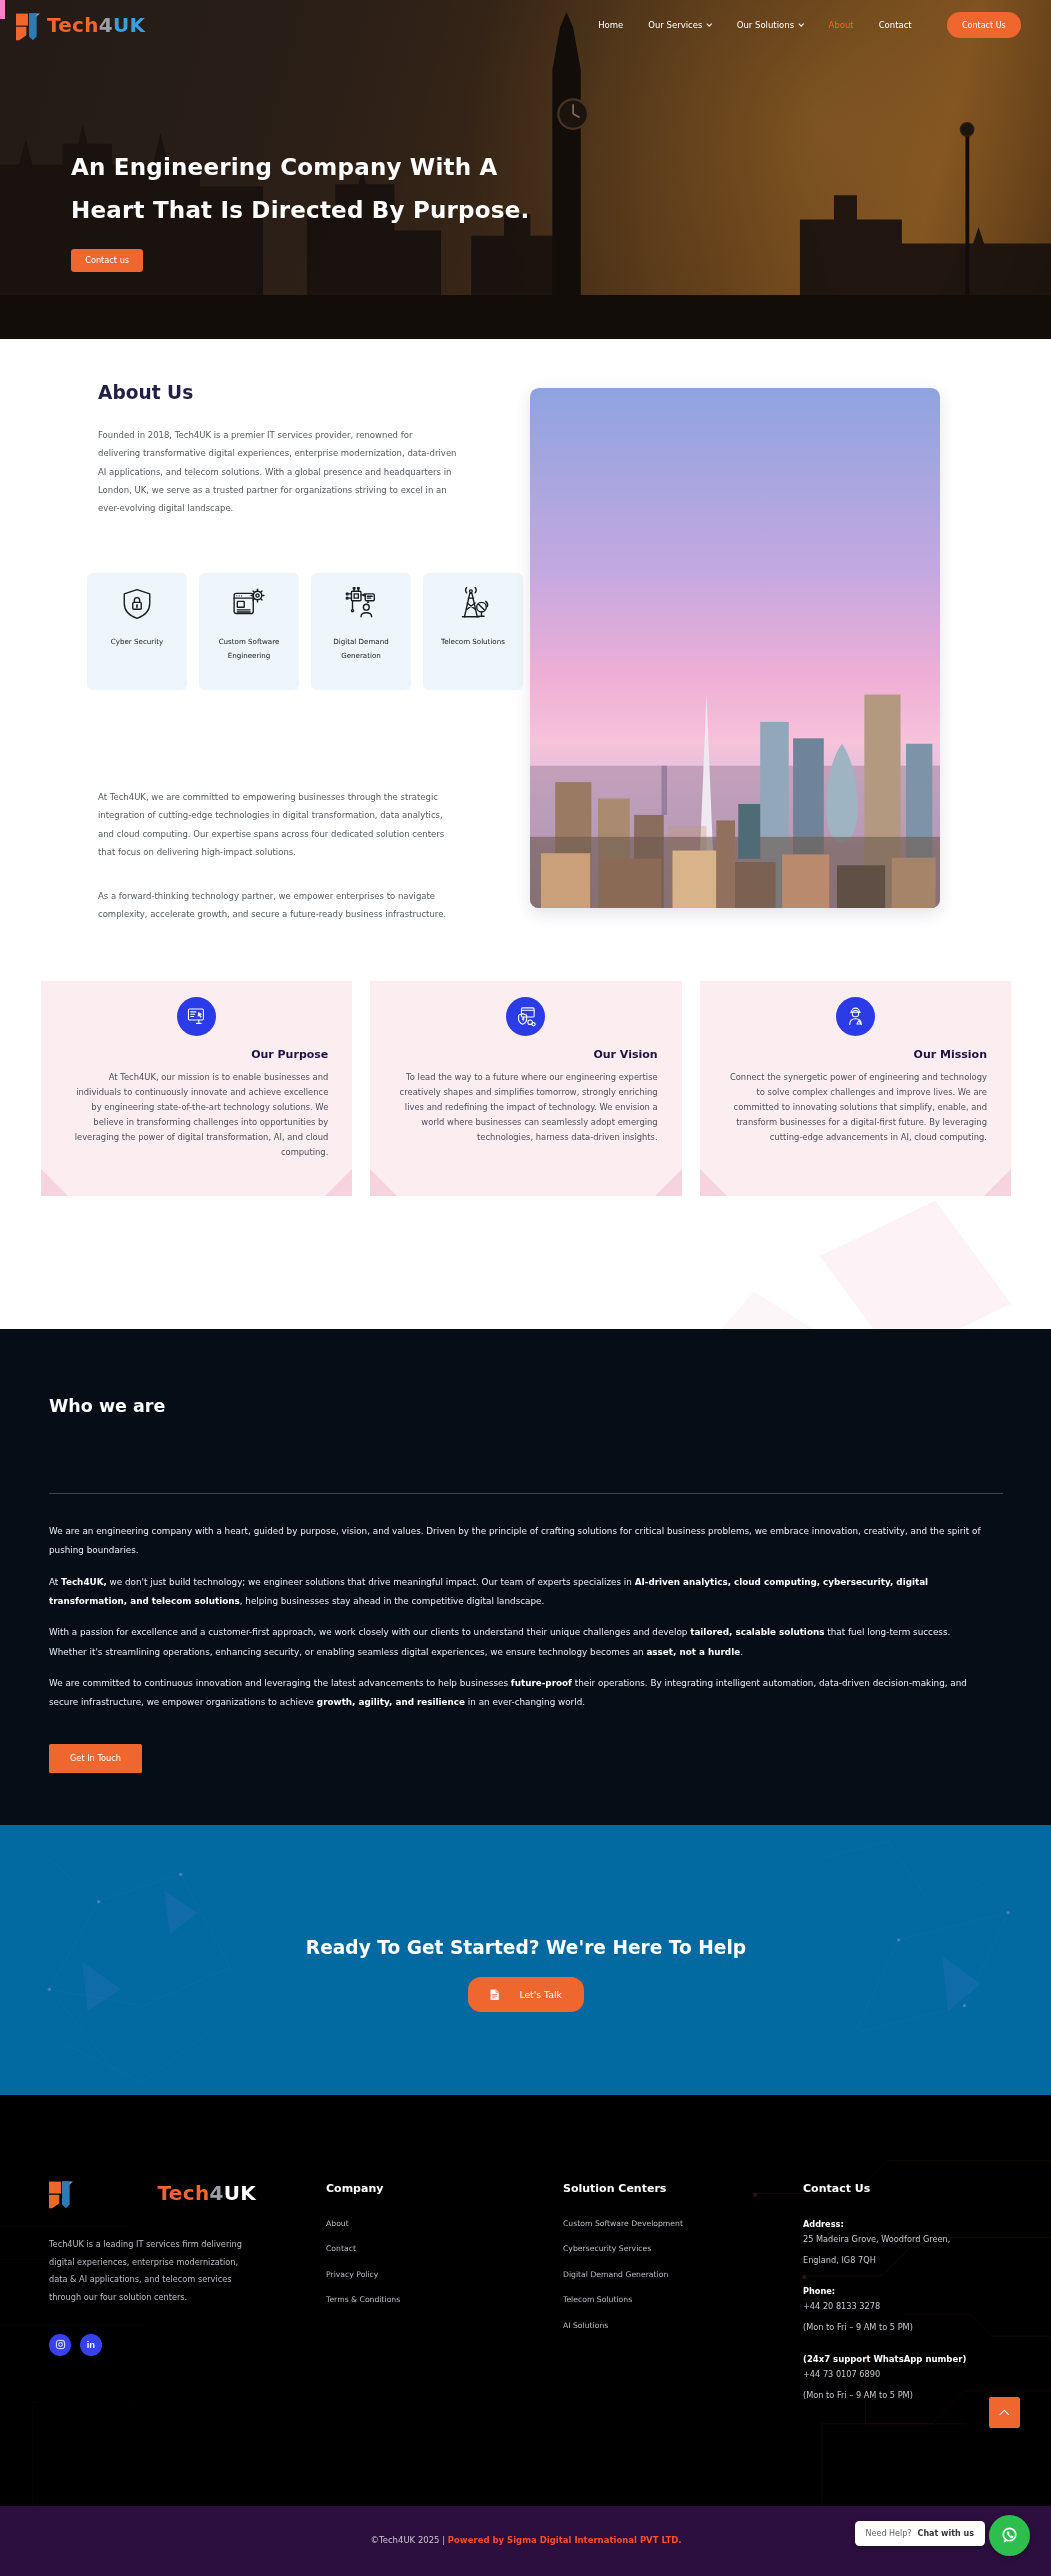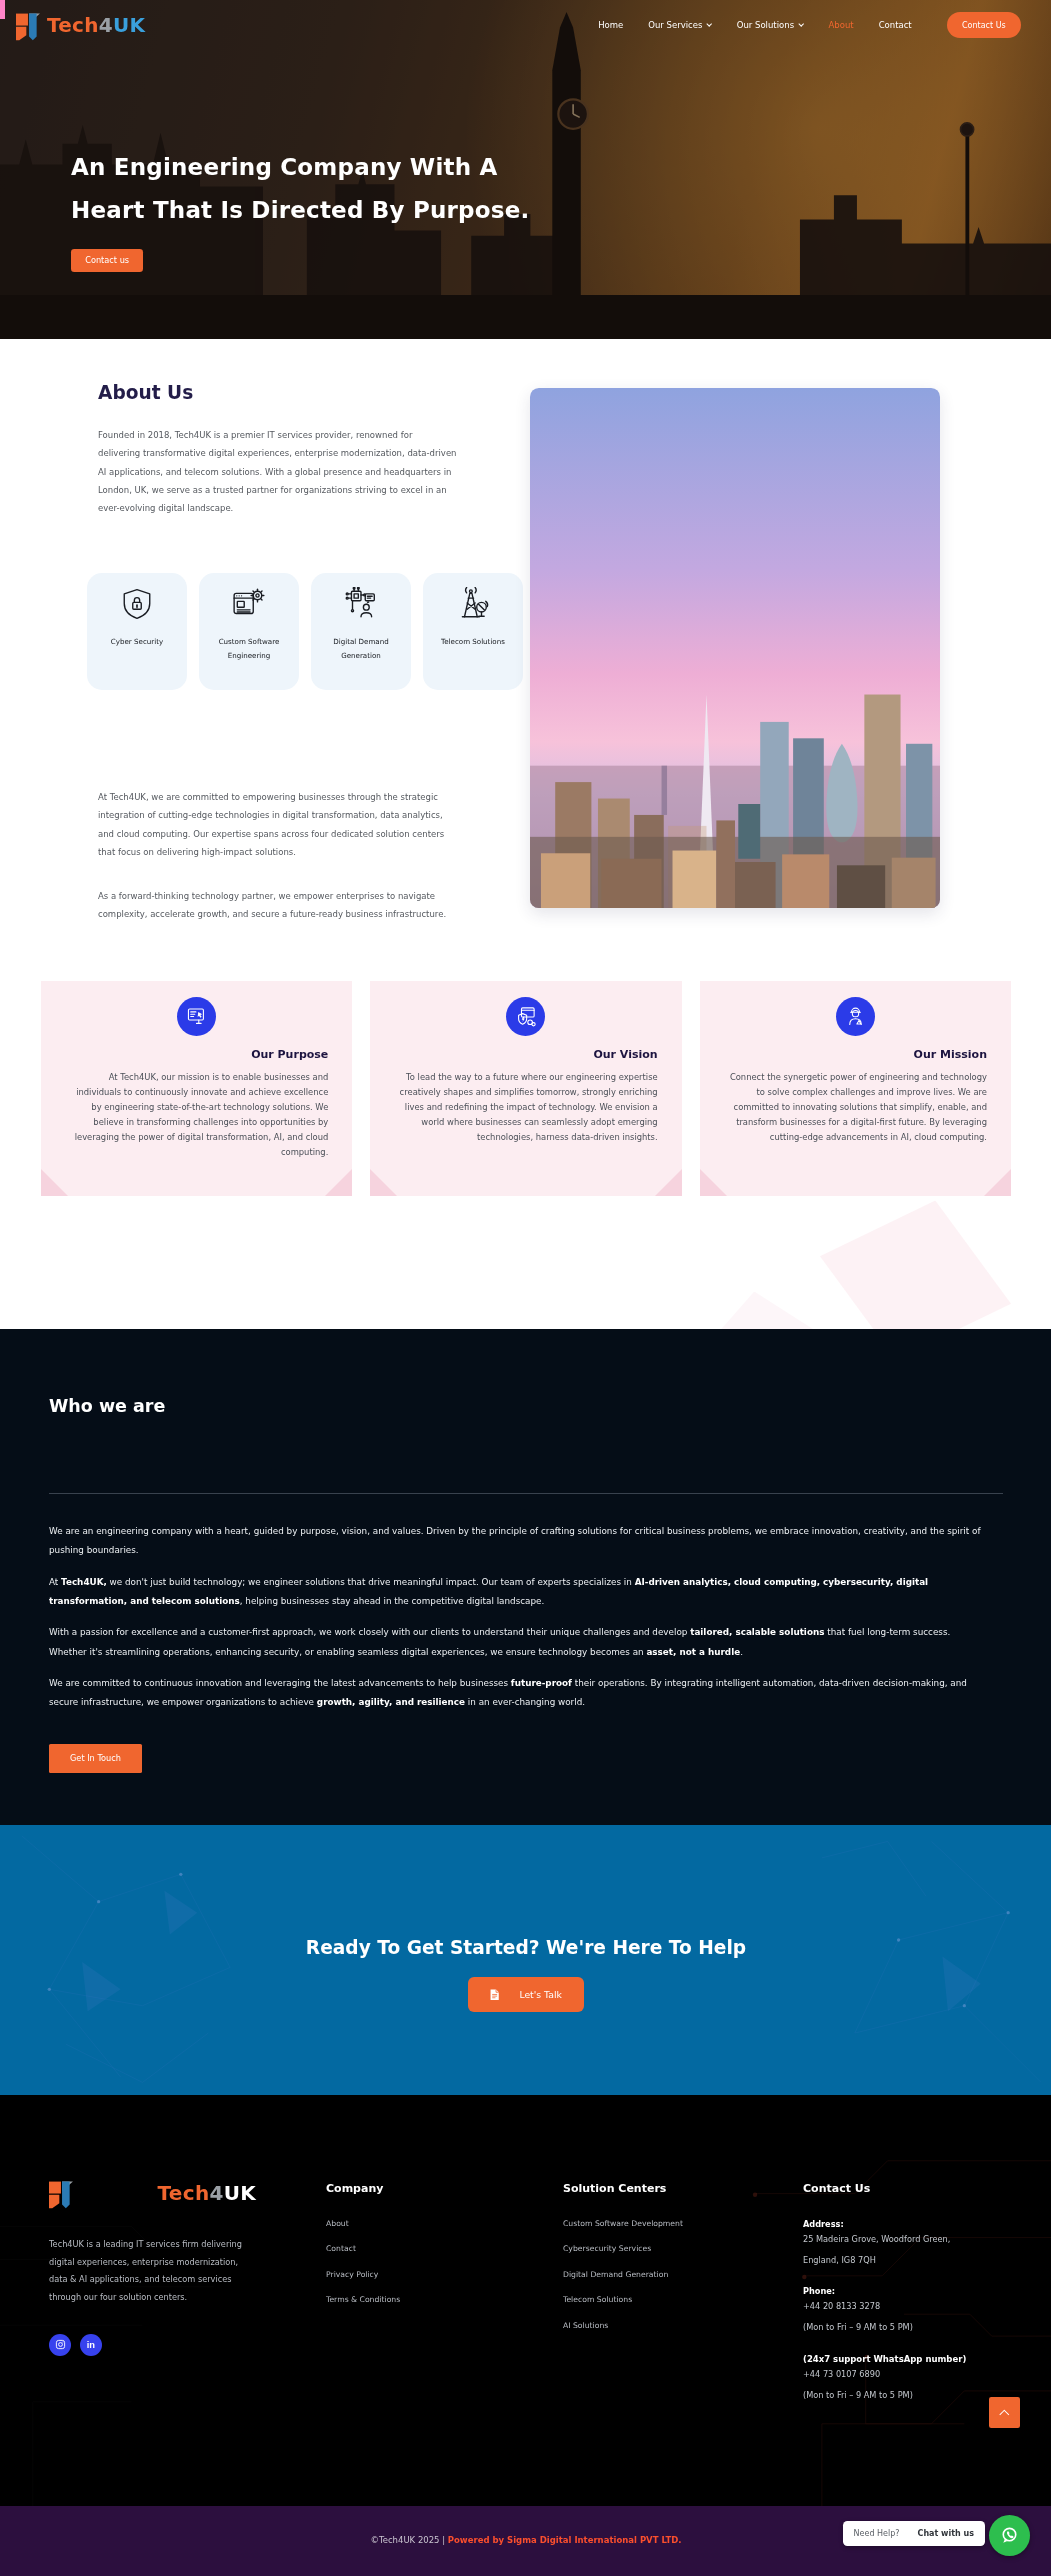--- a/index.html
+++ b/index.html
@@ -30,21 +30,21 @@
   .hero-cta { margin-top:16.4px; background:#f0662f; color:#fff; border:none; border-radius:3.3px; padding:6.6px 14.2px; font-size:8.2px; font-family:inherit; cursor:pointer; }
 
   
   .sec-about { position:relative; height:617px; background:#fff; }
   .about-title { position:absolute; left:98px; top:43px; font-size:18.6px; font-weight:700; color:#231d49; }
   .about-p { position:absolute; left:98px; width:359px; font-size:8.5px; color:#55595f; line-height:2.15; }
   .about-p1 { top:87px; }
   .about-p2 { top:449px; }
   .about-p3 { top:548px; }
   .service-cards { position:absolute; left:87px; top:234px; width:438px; display:flex; gap:12px; }
-  .s-card { width:100px; height:117px; background:#eef5fb; border-radius:15px; display:flex; flex-direction:column; align-items:center; padding-top:14.2px; }
+  .s-card { width:100px; height:117px; background:#eef5fb; border-radius:6px; display:flex; flex-direction:column; align-items:center; padding-top:14.2px; }
   .s-card svg { width:34px; height:34px; }
   .s-label { margin-top:14.2px; font-size:7.1px; color:#15181d; text-align:center; line-height:1.9; width:77px; }
   .oicon { stroke:#191c22; stroke-width:2.6; fill:none; stroke-linecap:round; stroke-linejoin:round; }
   .about-image { position:absolute; left:530px; top:49px; width:410px; height:520px; border-radius:8.8px; overflow:hidden; box-shadow:0 5.5px 16.4px rgba(40,40,80,.12); }
   .about-image svg { display:block; width:100%; height:100%; }
 
   
   .sec-values { position:relative; height:373px; background:#fff; }
   .values-row { position:absolute; left:41px; top:25px; width:970px; display:flex; gap:18px; }
   .v-card { flex:1; background:#fcedf1; height:215px; position:relative; text-align:right; padding:16.4px 24px 0; overflow:hidden; }
@@ -64,21 +64,21 @@
   .who-divider { position:absolute; left:49px; right:49px; top:164px; border-top:0.5px solid #39424e; }
   .who-body { position:absolute; left:49px; top:193px; width:935px; }
   .who-body p { font-size:8.8px; color:#eef1f4; line-height:2.2; margin-bottom:12px; }
   .who-body b { color:#fff; font-weight:700; }
   .who-cta { position:absolute; left:49px; top:415px; background:#f0662f; color:#fff; border:none; border-radius:1.6px; padding:9.3px 21px; font-size:8.2px; font-family:inherit; cursor:pointer; }
 
   
   .sec-cta { position:relative; height:270px; background:#0369a1; overflow:hidden; }
   .plexus { position:absolute; inset:0; width:100%; height:100%; }
   .cta-heading { position:absolute; left:0; right:0; top:112px; text-align:center; color:#fff; font-size:18.6px; font-weight:700; z-index:5; }
-  .cta-btn { position:absolute; left:50%; transform:translateX(-50%); top:152px; width:116px; height:35px; background:#f0662f; color:#fff; border:none; font-size:9.3px; font-family:inherit; display:flex; align-items:center; justify-content:center; gap:20px; cursor:pointer; z-index:5; border-radius:6px; }
+  .cta-btn { position:absolute; left:50%; transform:translateX(-50%); top:152px; width:116px; height:35px; background:#f0662f; color:#fff; border:none; font-size:9.3px; font-family:inherit; display:flex; align-items:center; justify-content:center; gap:20px; cursor:pointer; z-index:5; border-radius:13px; }
 
   
   .sec-footer { position:relative; height:411px; background:#000; color:#fff; }
   .f-circuit { position:absolute; inset:0; width:100%; height:100%; }
   .f-col { position:absolute; }
   .f-col h4 { font-size:11px; font-weight:700; color:#fff; }
   .f-col1 { left:49px; top:82px; width:207px; }
   .f-about { margin-top:27px; font-size:8.2px; color:#b9bdc4; line-height:2.15; }
   .socials { margin-top:27px; display:flex; gap:8.8px; }
   .soc { width:22px; height:22px; border-radius:50%; background:#3742ee; display:flex; align-items:center; justify-content:center; cursor:pointer; }
@@ -94,21 +94,21 @@
   .c-label2 { margin-top:14.2px; font-size:8.2px; font-weight:700; color:#fff; }
   .c-wa { margin-top:15.3px; font-size:8.5px; font-weight:700; color:#fff; }
   .scroll-top { position:absolute; right:32px; top:302px; width:31px; height:31px; background:#f0662f; border:none; border-radius:2.2px; cursor:pointer; display:flex; align-items:center; justify-content:center; }
   .up-chev { width:6.6px; height:6.6px; border-left:1.6px solid #fff; border-top:1.6px solid #fff; transform:rotate(45deg); margin-top:3.3px; }
 
   
   .sec-bottom { position:relative; height:71px; background:#2c0f3e; }
   .copyright { position:absolute; left:0; right:0; top:28.5px; text-align:center; font-size:8.5px; }
   .copy-gray { color:#c9c4cf; }
   .copy-orange { color:#fb4f2d; font-weight:600; }
-  .chat-pill { position:absolute; right:67px; top:15.3px; height:25px; background:#fff; border-radius:4.4px; padding:0 11px; display:flex; align-items:center; gap:18px; font-size:8px; cursor:pointer; box-shadow:0 1.1px 4.4px rgba(0,0,0,.3); }
+  .chat-pill { position:absolute; right:67px; top:15.3px; height:25px; background:#fff; border-radius:4.4px; padding:0 11px; display:flex; align-items:center; gap:6px; font-size:8px; cursor:pointer; box-shadow:0 1.1px 4.4px rgba(0,0,0,.3); }
   .chat-normal { color:#5a5f66; }
   .chat-bold { color:#31353b; font-weight:700; }
   .wa-btn { position:absolute; right:22px; top:8.8px; width:41px; height:41px; border-radius:50%; background:#2dbe4e; border:none; cursor:pointer; display:flex; align-items:center; justify-content:center; box-shadow:0 1.6px 5.5px rgba(0,0,0,.35); }
 </style>
 </head>
 <body>
 
 <div class="page">
 
   <header class="sec-hero">

